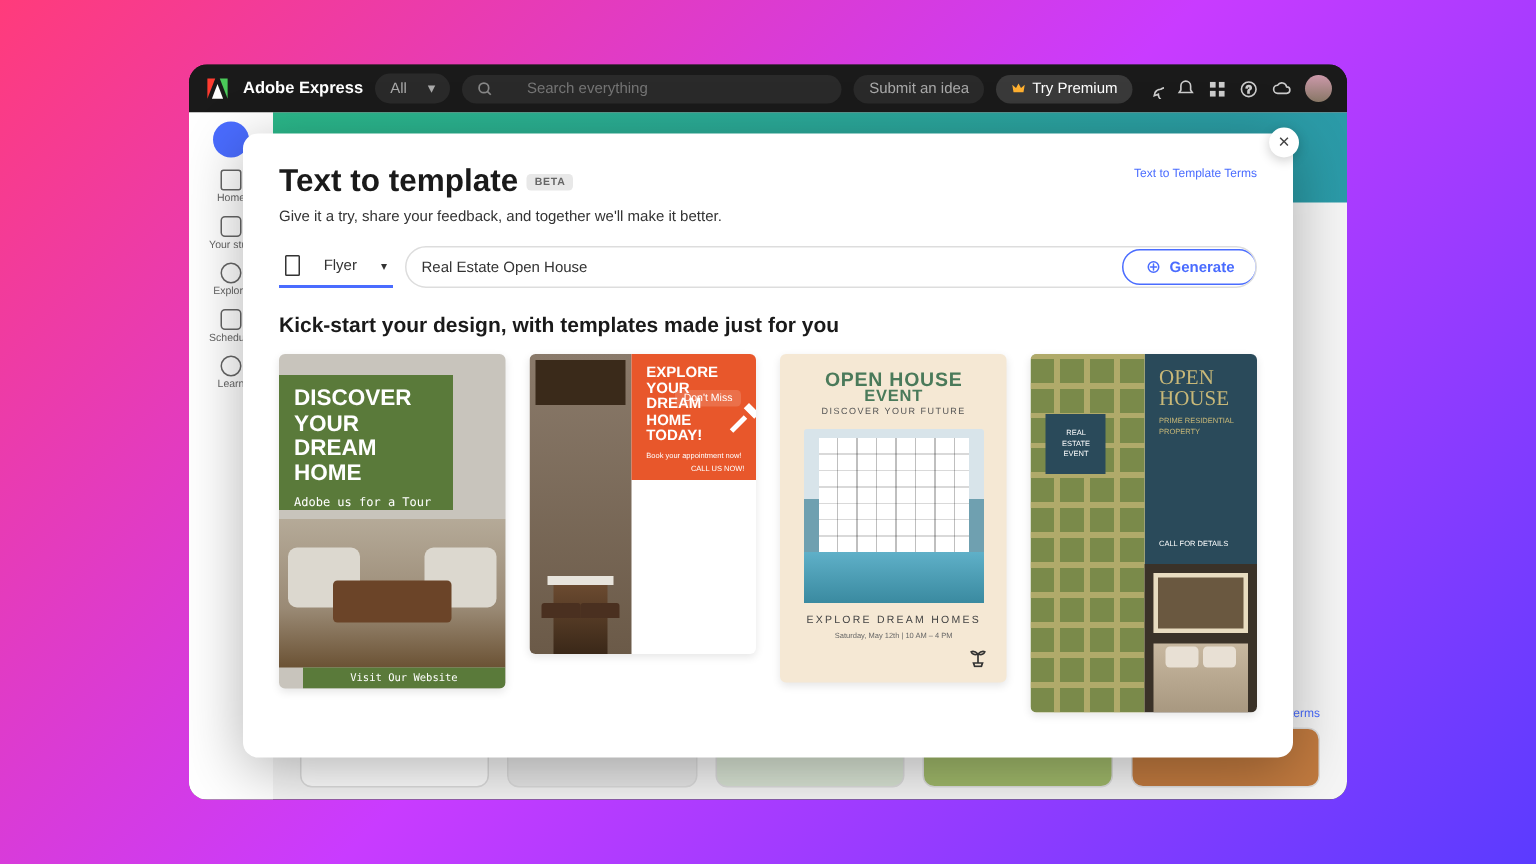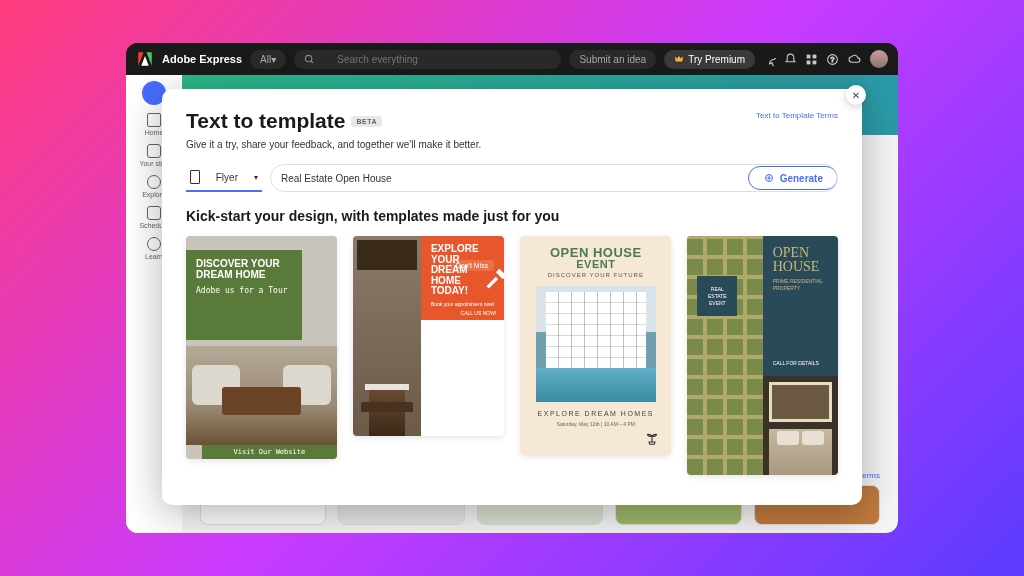--- a/index.html
+++ b/index.html
@@ -28,21 +28,21 @@
   align-items: center;
   padding: 0 10px;
   gap: 8px;
 }
 .logo {
   width: 18px; height: 18px;
 }
 .app-name { color: #fff; font-size: 11px; font-weight: 600; }
 .dropdown-all {
   background: #2a2a2a; color: #aaa; font-size: 10px;
-  padding: 4px 10px; border-radius: 12px; display: flex; align-items: center; 
+  padding: 4px 10px; border-radius: 12px; display: flex; align-items: center; gap: 14px;
 }
 .search-bar {
   flex: 1; background: #2a2a2a; border-radius: 12px;
   display: flex; align-items: center; padding: 4px 10px; gap: 22px;
 }
 .search-bar input {
   background: transparent; border: none; outline: none;
   color: #888; font-size: 10px; flex: 1;
 }
 .submit-idea {
@@ -148,21 +148,21 @@
   border-radius: 14px; display: flex; align-items: center; gap: 5px;
   cursor: pointer; margin: -1px;
 }
 .kick-title { font-size: 14px; font-weight: 800; color: #1a1a1a; margin-top: 16px; }
 .templates-row { display: flex; gap: 16px; margin-top: 12px; }
 .tpl { border-radius: 4px; overflow: hidden; box-shadow: 0 2px 6px rgba(0,0,0,0.1); }
 
 
 .tpl1 { width: 154px; height: 223px; background: #c8c4bc; position: relative; }
 .tpl1 .green { position: absolute; top: 14px; left: 0; width: 116px; height: 90px; background: #5a7a3a; padding: 8px 10px; }
-.tpl1 .t1-head { color: #fff; font-size: 10px; font-weight: 800; font-family: Impact, sans-serif; line-height: 1.1; }
+.tpl1 .t1-head { color: #fff; font-size: 15px; font-weight: 800; font-family: Impact, sans-serif; line-height: 1.1; }
 .tpl1 .t1-sub { color: #fff; font-size: 8px; font-family: monospace; margin-top: 6px; }
 .tpl1 .room { position: absolute; bottom: 14px; left: 0; right: 0; top: 110px; background: linear-gradient(#b5aa98, #9a8a75 60%, #6b5234); }
 .tpl1 .couch-l { position: absolute; bottom: 40px; left: 6px; width: 48px; height: 40px; background: #dcd8cf; border-radius: 6px; }
 .tpl1 .couch-r { position: absolute; bottom: 40px; right: 6px; width: 48px; height: 40px; background: #dcd8cf; border-radius: 6px; }
 .tpl1 .table { position: absolute; bottom: 30px; left: 36px; right: 36px; height: 28px; background: #6b4428; border-radius: 3px; }
 .tpl1 .footer-bar { position: absolute; bottom: 0; left: 16px; right: 0; height: 14px; background: #5a7a3a; color: #fff; font-size: 7px; font-family: monospace; display: flex; align-items: center; justify-content: center; }
 
 
 .tpl2 { width: 155px; height: 200px; display: flex; }
 .tpl2 .kitchen { flex: 1; background: linear-gradient(#8a7a6a, #6b5a48); position: relative; }

